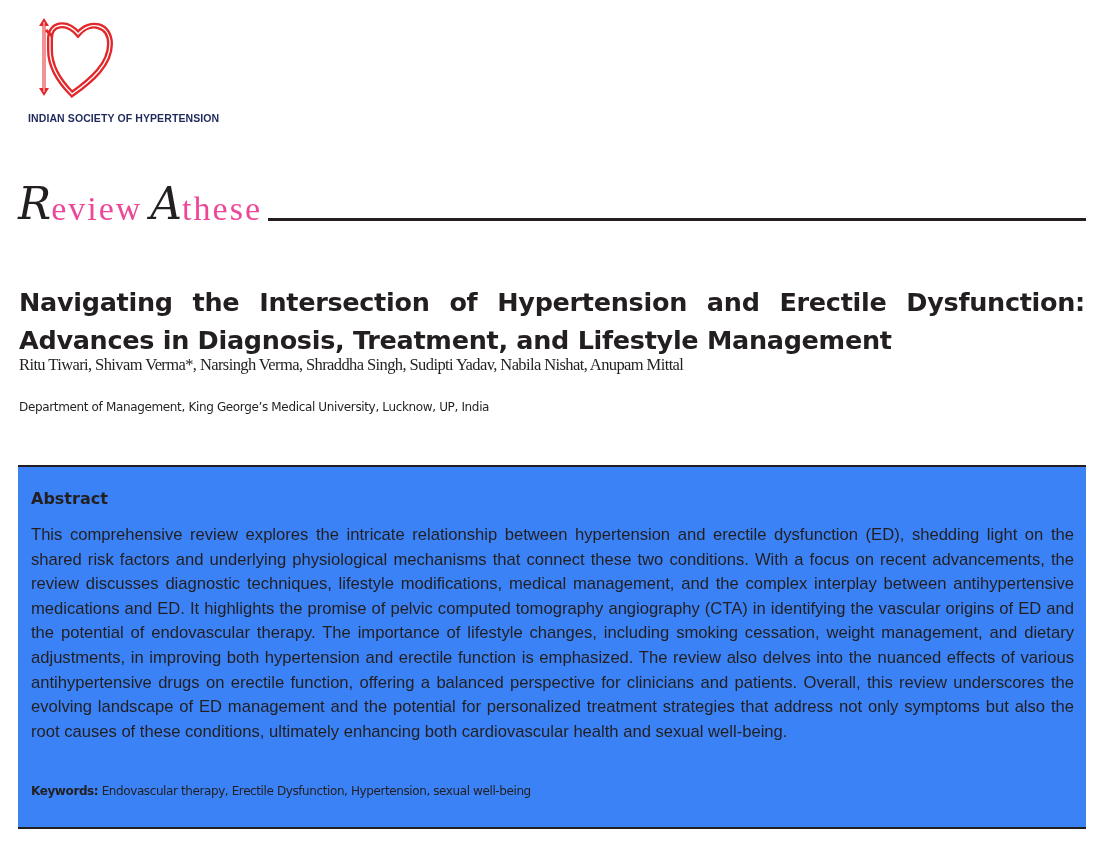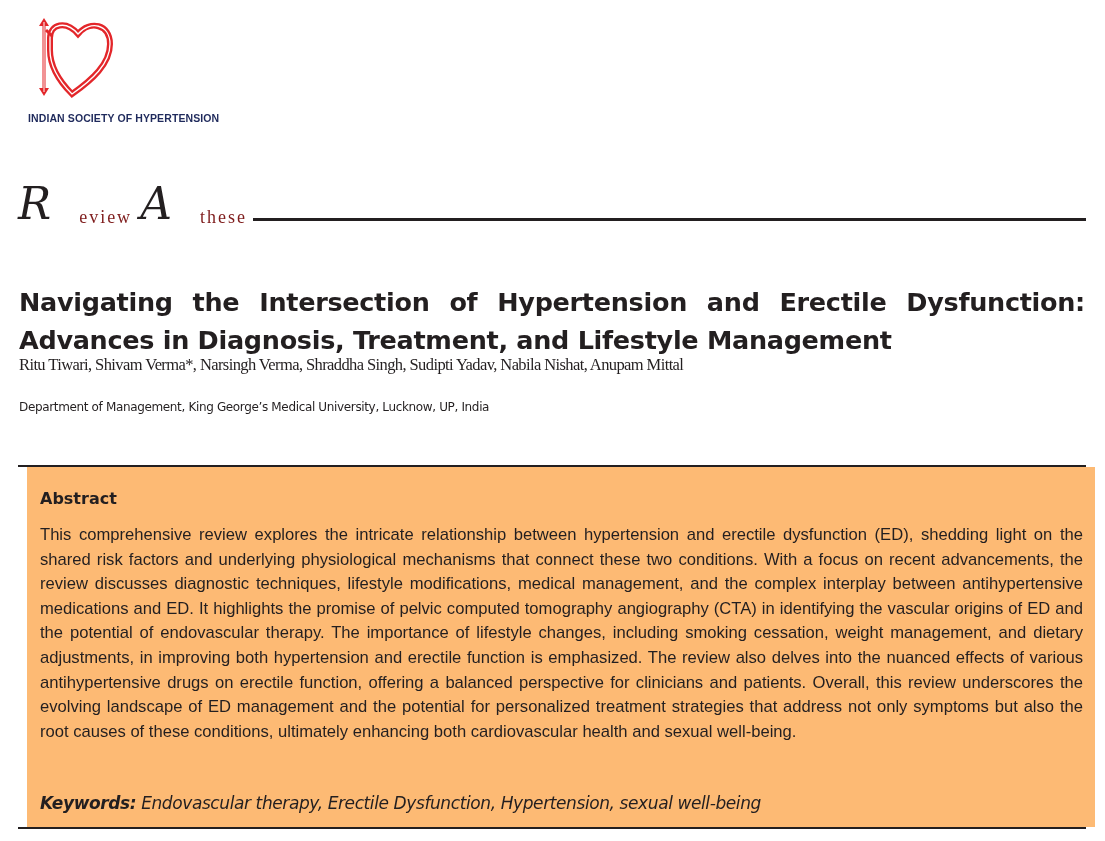--- a/index.html
+++ b/index.html
@@ -2,32 +2,32 @@
 <html><head>
 <meta charset="utf-8">
 <style>
   html, body { margin:0; padding:0; background:#ffffff; }
   body { width:1105px; height:841px; position:relative; overflow:hidden; color:#231f20; }
   .logo { position:absolute; left:36px; top:16px; width:80px; height:82px; }
   .society { position:absolute; left:28px; top:112px; font-family:"Liberation Sans", sans-serif; font-weight:bold; font-size:10.5px; color:#1f2a5c; letter-spacing:0.1px; }
   .section-head { position:absolute; left:18px; top:176px; width:1068px; height:50px; display:flex; align-items:flex-end; }
   .section-head .word { font-family:"Liberation Serif", serif; white-space:nowrap; line-height:1; }
   .section-head .cap { font-family:"DejaVu Serif", serif; font-style:italic; font-size:44px; font-weight:normal; color:#231f20; }
-  .section-head .rest { font-size:18px; letter-spacing:2px; color:#7f1d1d;margin-left:28px; }
+  .section-head .rest { font-size:34px; letter-spacing:2px; color:#ec4899; }
   .section-head .gap { width:8px; }
   .section-head .rule { flex:1; height:3px; background:#231f20; margin-left:6px; margin-bottom:5px; }
   .title { position:absolute; left:19px; top:271px; width:1066px; font-family:"DejaVu Sans", sans-serif; font-weight:bold; font-size:25.5px; line-height:38px; color:#231f20; text-align:justify; text-align-last:left; letter-spacing:-0.3px;margin-top:12px; }
   .authors { position:absolute; left:19px; top:355px; font-family:Liberation Serif, serif; font-size:16.5px; color:#231f20; letter-spacing:-0.6px; white-space:nowrap; }
   .affil { position:absolute; left:19px; top:400px; font-family:"DejaVu Sans", sans-serif; font-size:12px; color:#231f20; letter-spacing:-0.35px; white-space:nowrap; }
   .top-rule { position:absolute; left:18px; top:465px; width:1068px; height:2px; background:#231f20; }
-  .abstract-box { position:absolute; left:18px; top:467px; width:1068px; height:360px; background:#fdba74;margin-left:9px; }
+  .abstract-box { position:absolute; left:18px; top:467px; width:1068px; height:360px; background:#3b82f6; }
   .bottom-rule { position:absolute; left:18px; top:827px; width:1068px; height:2px; background:#231f20; }
   .abs-heading { position:absolute; left:13px; top:22px; font-family:"DejaVu Sans", sans-serif; font-weight:bold; font-size:16px; color:#231f20; }
   .abs-body { position:absolute; left:13px; top:56px; width:1043px; font-family:Liberation Sans, sans-serif; font-size:16.6px; line-height:24.6px; color:#231f20; text-align:justify; }
-  .keywords { position:absolute; left:13px; top:326px; font-family:"DejaVu Sans", sans-serif; font-size:17px; color:#231f20; letter-spacing:-0.4px; white-space:nowrap;font-style:italic; }
+  .keywords { position:absolute; left:13px; top:317px; font-family:"DejaVu Sans", sans-serif; font-size:12px; color:#231f20; letter-spacing:-0.4px; white-space:nowrap; }
   .keywords .kw-label { font-weight:bold; }
 </style>
 </head>
 <body>
 
 <div class="logo">
   <svg width="80" height="82" viewBox="0 0 80 82">
 
     <path d="M8 2 L3 10 L6.5 10 L6.5 72 L3 72 L8 80 L13 72 L9.5 72 L9.5 10 L13 10 Z" fill="#e3262a"></path>
     <line x1="8" y1="6" x2="8" y2="76" stroke="#ffffff" stroke-width="1"></line>

